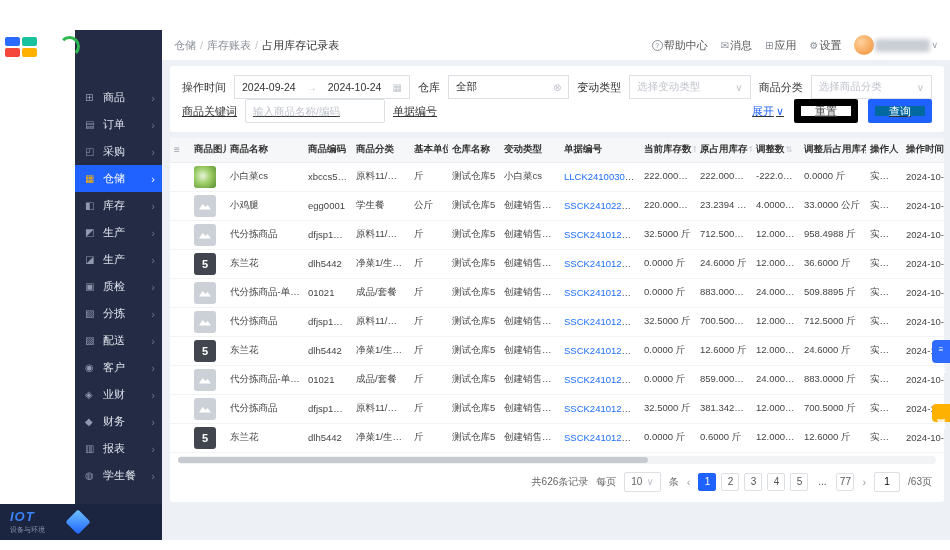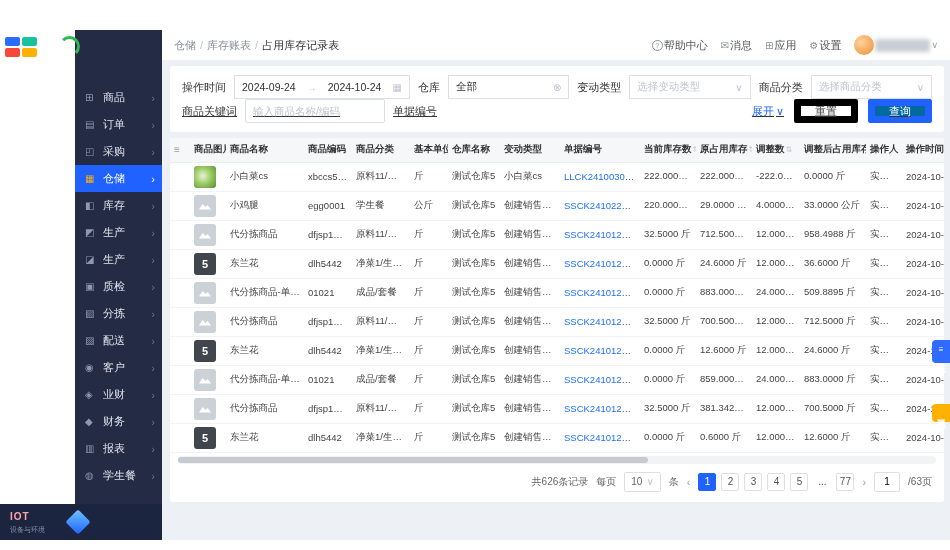--- a/index.html
+++ b/index.html
@@ -22,21 +22,21 @@
   .mi{height:27px;display:flex;align-items:center;padding:0 7px 0 10px;cursor:pointer;}
   .mi-ic{width:13px;font-size:10px;margin-right:5px;color:#8f98ad;}
   .mi-lb{font-size:11px;flex:1;color:#dfe3ec;white-space:nowrap;overflow:hidden;}
   .mi-ch{font-size:11px;color:#6b7390;}
   .mi.active{background:#1f62ff;}
   .mi.active .mi-lb,.mi.active .mi-ch{color:#fff;}
   .mi.active .mi-ic{color:#ffb100;}
 
   .iot{position:absolute;left:0;top:504px;width:162px;height:36px;background:#1c2540;display:flex;
     align-items:center;padding:0 10px;gap:10px;z-index:3;}
-  .iot-title{color:#fca5a5;font-weight:bold;font-size:10px;letter-spacing:1px;line-height:13px;}
+  .iot-title{color:#3b82f6;font-weight:bold;font-size:13px;letter-spacing:1px;line-height:13px;font-style:italic;}
   .iot-sub{color:#8b93a8;font-size:7px;margin-top:2px;}
   .iot-cube{width:18px;height:18px;background:linear-gradient(135deg,#6fc3ff,#1f62ff);border-radius:3px;
     transform:rotate(45deg);margin-left:14px;}
 
   
   .main{position:absolute;left:162px;top:30px;width:788px;height:510px;background:#edf0f4;overflow:hidden;}
   .topbar{height:30px;background:#fff;display:flex;align-items:center;padding:0 12px;}
   .bc{color:#8a9099;font-size:11px;cursor:pointer;}
   .bc.cur{color:#333;cursor:default;}
   .bc-sep{color:#c0c4cc;margin:0 4px;}
@@ -353,21 +353,21 @@
                   <div class="pimg placeholder"></div>
                 </td>
                 <td>小鸡腿</td>
                 <td>egg0001</td>
                 <td>学生餐</td>
                 <td>公斤</td>
                 <td>测试仓库5</td>
                 <td>创建销售出库</td>
                 <td><span class="link">SSCK24102200001</span></td>
                 <td>220.0000 公斤</td>
-                <td>29.0000 公斤</td>
+                <td>23.2394 公斤</td>
                 <td>4.0000 公斤</td>
                 <td>33.0000 公斤</td>
                 <td>实施02</td>
                 <td>2024-10-...</td>
               </tr>
               <tr>
                 <td></td>
                 <td>
                   <div class="pimg placeholder"></div>
                 </td>

